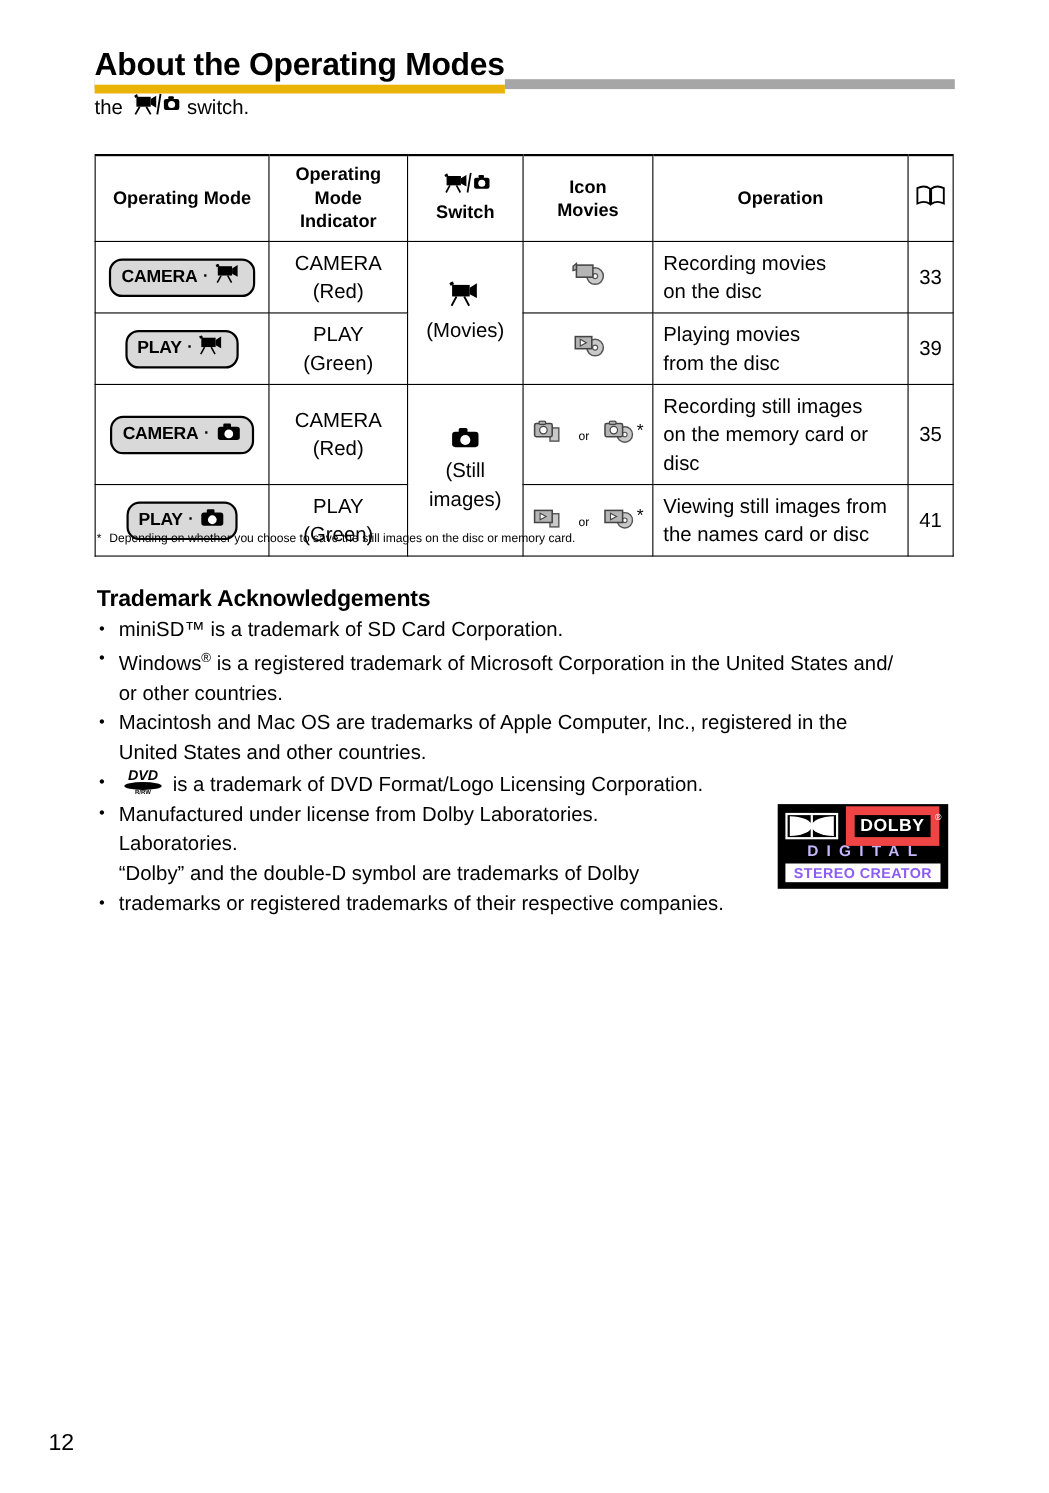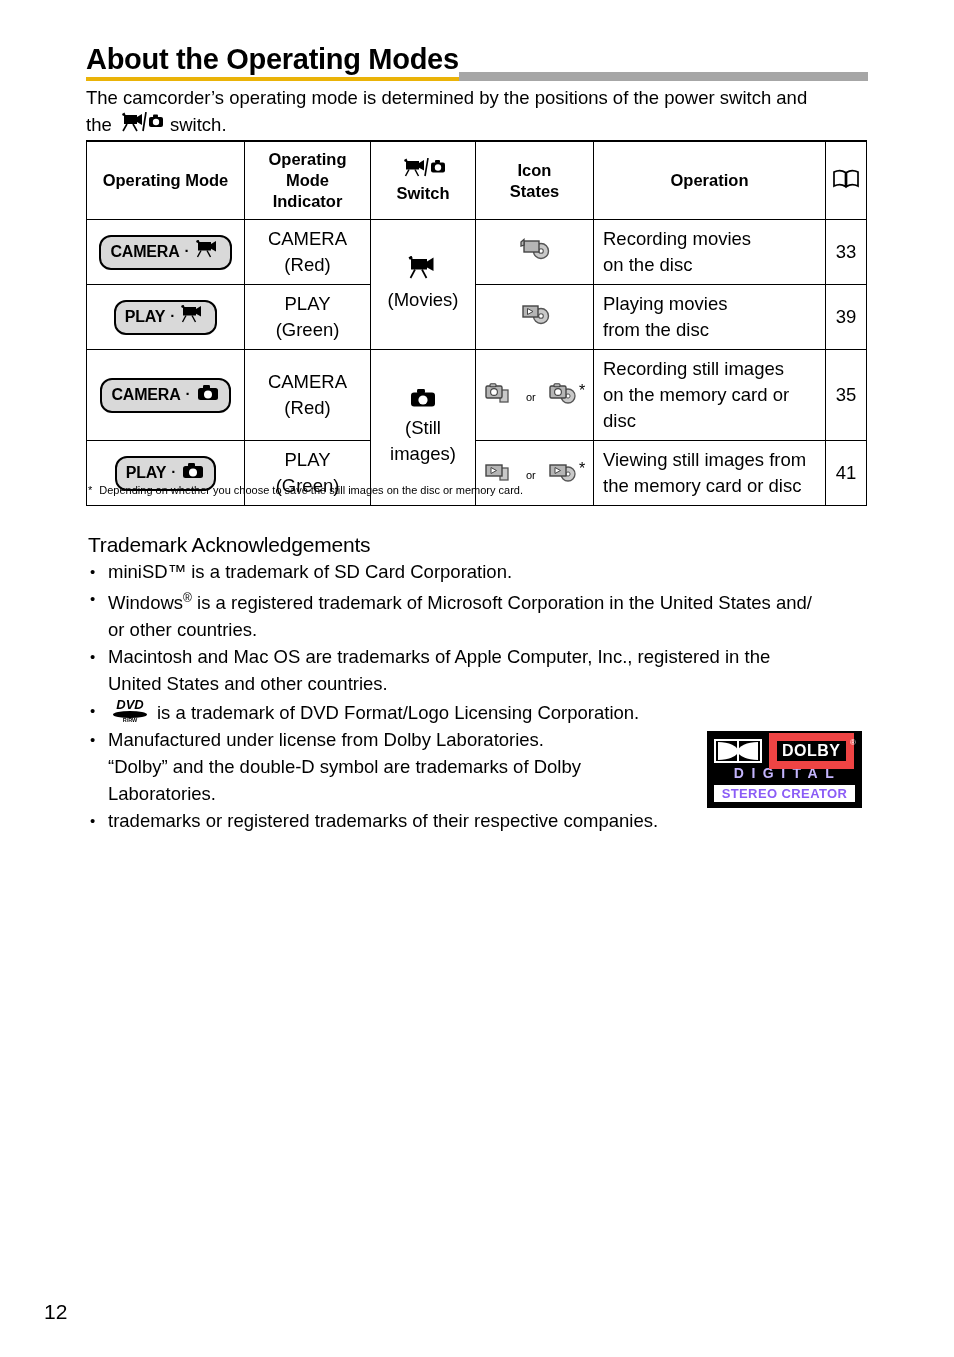--- a/index.html
+++ b/index.html
@@ -28,21 +28,21 @@
     width: 782px; height: 9px;
     background: #a6a6a6;
   }
   .title-text {
     position: relative;
     font-size: 29px;
     font-weight: bold;
     letter-spacing: -0.3px;
     line-height: 34px;
     display: inline-block;
-    border-bottom: 4px solid #eab308;
+    border-bottom: 8px solid #eab308;
     padding-bottom: 1px;
     background: #fff;
     z-index: 2;
   }
 
   
   .intro {
     position: absolute;
     left: 86px; top: 84px; width: 790px;
     font-size: 18.5px;
@@ -147,21 +147,21 @@
     font-size: 11px;
     line-height: 24px;
   }
   .footnote .fstar { margin-right: 7px; }
 
   
   .tm-head {
     position: absolute;
     left: 88px; top: 533px;
     font-size: 21px;
-    font-weight: normal;
+    font-weight: bold;
     letter-spacing: -0.2px;
   }
   .tm-list {
     position: absolute;
     left: 88px; top: 558px;
     width: 790px;
     font-size: 18.5px;
     line-height: 27px;
   }
   .tm-item {
@@ -281,21 +281,20 @@
 <body>
 
 <div class="page">
 
   <div class="title-wrap">
     <div class="title-rule"></div>
     <div class="title-text">About the Operating Modes</div>
   </div>
 
   <div class="intro">
-    <span>The camcorder’s operating mode is determined by the positions of the power switch and</span>
     <span class="line2">
       <span>the</span>
       <span class="sw-glyph">
         <svg width="46" height="21" viewBox="0 0 46 21">
 
           <rect x="6" y="3" width="13" height="9" fill="#000"></rect>
           <path d="M19 5 L24 2 L24 13 L19 10 Z" fill="#000"></path>
           <path d="M4 2 L6.5 0.5 L7.5 3 L5 4 Z" fill="#000"></path>
           <path d="M9 12 L5 19" stroke="#000" stroke-width="1.6"></path>
           <path d="M15 12 L19 19" stroke="#000" stroke-width="1.6"></path>
@@ -337,21 +336,21 @@
               <path d="M28 0 L25 18" stroke="#000" stroke-width="1.6"></path>
               <rect x="31" y="4.5" width="14" height="10" rx="2" fill="#000"></rect>
               <rect x="35" y="2" width="5" height="3" rx="1" fill="#000"></rect>
               <circle cx="38" cy="9.5" r="3.2" fill="#fff"></circle>
             </svg>
           </span><br>
           <span>Switch</span>
         </th>
         <th>
           <span>Icon</span><br>
-          <span>States</span>
+          <span>Movies</span>
         </th>
         <th>Operation</th>
         <th>
           <span class="ico">
             <svg width="28" height="21" viewBox="0 0 28 21">
               <path d="M2 4 C6 2, 10 2, 13.5 4.5 L13.5 18.5 C10 16, 6 16, 2 18 Z" fill="#fff" stroke="#000" stroke-width="1.7"></path>
               <path d="M26 4 C22 2, 18 2, 14.5 4.5 L14.5 18.5 C18 16, 22 16, 26 18 Z" fill="#fff" stroke="#000" stroke-width="1.7"></path>
               <path d="M14 4.5 L14 18.5" stroke="#000" stroke-width="1.6"></path>
             </svg>
           </span>
@@ -534,21 +533,21 @@
             <svg width="30" height="22" viewBox="0 0 30 22">
               <circle cx="20" cy="13" r="7" fill="#c9c9c9" stroke="#555" stroke-width="1.3"></circle>
               <circle cx="20" cy="13" r="2.1" fill="#fff" stroke="#555" stroke-width="1"></circle>
               <rect x="2" y="4" width="16" height="11" fill="#b5b5b5" stroke="#444" stroke-width="1.4"></rect>
               <path d="M7 6.5 L12.5 9.5 L7 12.5 Z" fill="#fff" stroke="#444" stroke-width="1"></path>
             </svg>
           </span><span class="star">*</span>
         </td>
         <td class="cell op">
           <span>Viewing still images from</span><br>
-          <span>the memory card or disc</span>
+          <span>the names card or disc</span>
         </td>
         <td class="cell pg">41</td>
       </tr>
     </tbody>
   </table>
 
   <div class="footnote">
     <span class="fstar">*</span><span>Depending on whether you choose to save the still images on the disc or memory card.</span>
   </div>
 
@@ -583,22 +582,22 @@
           </g>
           <ellipse cx="22" cy="17.5" rx="17" ry="3.6" fill="#000"></ellipse>
           <text x="22" y="25" font-family="Liberation Sans, sans-serif" font-size="5.5" font-weight="bold" text-anchor="middle" fill="#000">R/RW</text>
         </svg>
       </span><span>is a trademark of DVD Format/Logo Licensing Corporation.</span>
     </div>
 
     <div class="tm-item">
       <span class="bullet">•</span>
       <span>Manufactured under license from Dolby Laboratories.</span>
+      <span class="sub narrow">Laboratories.</span>
       <span class="sub narrow">“Dolby” and the double-D symbol are trademarks of Dolby</span>
-      <span class="sub narrow">Laboratories.</span>
     </div>
 
     <div class="tm-item">
       <span class="bullet">•</span>
       <span class="sub">trademarks or registered trademarks of their respective companies.</span>
     </div>
 
   </div>
 
   <div class="dolby">

